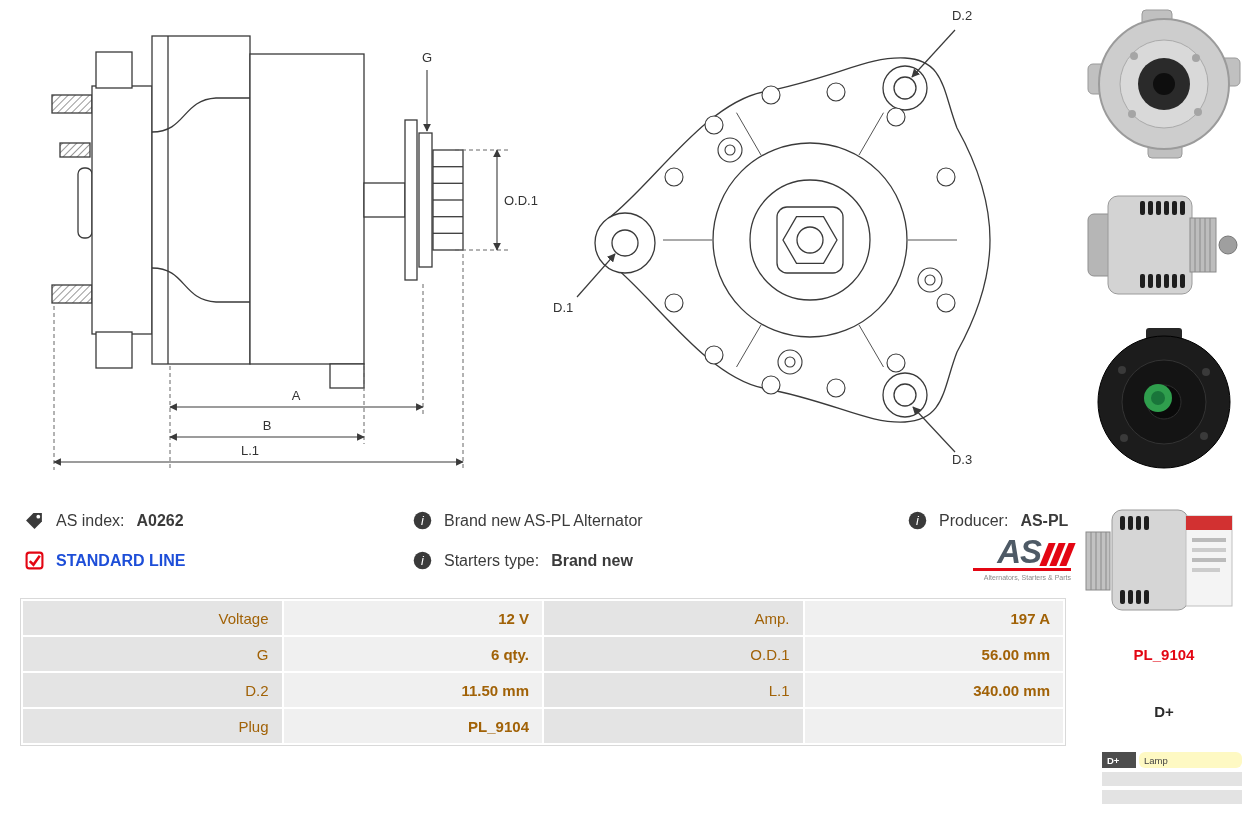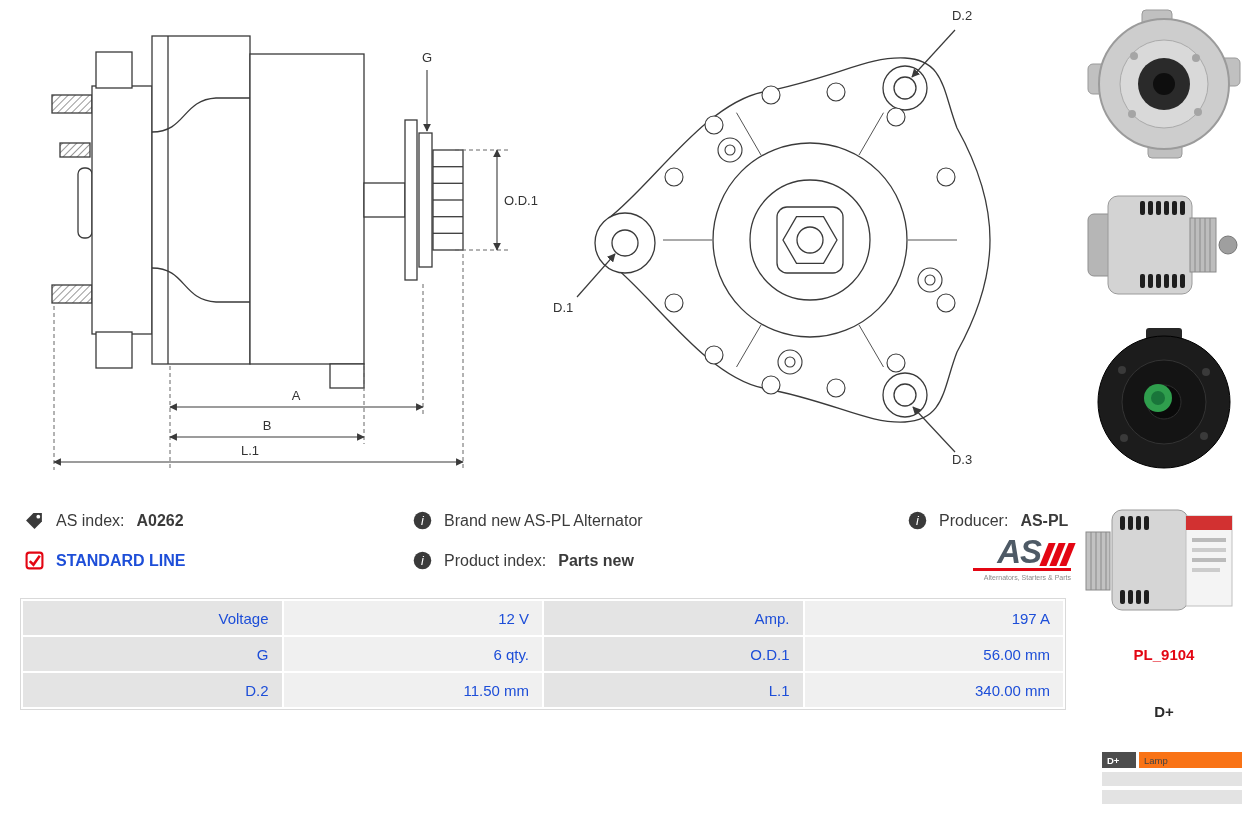--- a/index.html
+++ b/index.html
@@ -24,37 +24,37 @@
   
   .as-logo { position:absolute; left:973px; top:534px; width:98px; }
   .as-logo-top { display:flex; align-items:flex-end; justify-content:flex-end; height:32px;text-align:center; }
   .as-logo-text { font-size:33px; font-weight:bold; font-style:italic; color:#4e5a66; letter-spacing:-1px; line-height:0.85; }
   .as-logo-stripe { display:inline-block; width:7px; height:23px; background:#e30613; transform:skewX(-22deg); margin-left:3px; }
   .as-logo-bar { height:3px; background:#e30613; margin-top:2px; }
   .as-logo-tagline { font-size:7px; color:#8a8a8a; text-align:right; margin-top:3px; white-space:nowrap; }
 
   
   .spec-table { position:absolute; left:20px; top:598px; width:1046px; border-collapse:separate; border-spacing:2px; border:1px solid #d9d9d9; background:#fff; }
-  .spec-table td { height:34px; font-size:15px; color:#1d4ed8; text-align:right; padding:0 13px 0 6px; }
+  .spec-table td { height:34px; font-size:15px; color:#a16207; text-align:right; padding:0 13px 0 6px; }
   .spec-table td.lbl { background:#e4e4e4; width:25%; }
-  .spec-table td.val { background:#f0f0f0; width:25%; }
+  .spec-table td.val { background:#f0f0f0; width:25%;font-weight:bold; }
 
   
   .photo { position:absolute; left:1082px; width:164px; display:flex; align-items:center; justify-content:center; }
   .p1 { top:6px; height:158px; }
   .p2 { top:170px; height:148px; }
   .p3 { top:326px; height:152px; }
   .p4 { top:486px; height:148px; }
   .plug-code { position:absolute; left:1082px; top:646px; width:164px; text-align:center; font-size:15px; font-weight:bold; color:#e30613; }
   .terminal-label { position:absolute; left:1082px; top:703px; width:164px; text-align:center; font-size:15px; font-weight:bold; color:#2b2b2b; }
   .pin-table { position:absolute; left:1102px; top:752px; width:140px; }
   .pin-row { display:flex; gap:3px; margin-bottom:4px; }
   .pin-cell { height:16px; font-size:9.5px; display:flex; align-items:center; padding:0 5px; }
   .pin-cell.dark { background:#4d4d4d; color:#fff; width:34px; font-weight:bold; }
-  .pin-cell.light { background:#f97316; color:#444; flex:1; }
+  .pin-cell.light { background:#fef9c3; color:#444; flex:1;border-radius:6px; }
   .pin-bar { height:14px; background:#e3e3e3; margin-bottom:4px; }
 </style>
 </head>
 <body>
 
 <div class="page">
 
   <svg class="drawing side-view" width="545" height="490" viewBox="0 0 545 490">
     <defs>
       <marker id="arrS" viewBox="0 0 10 10" refX="9" refY="5" markerWidth="7" markerHeight="7" orient="auto-start-reverse">
@@ -236,22 +236,22 @@
     <span class="b red">STANDARD LINE</span>
   </div>
 
   <div class="info-item" style="left:413px; top:551px;">
     <span class="ic">
       <svg width="19" height="19" viewBox="0 0 18 18">
           <circle cx="9" cy="9" r="8.3" fill="#3a3a3a"></circle>
           <text x="9" y="13.2" text-anchor="middle" font-size="12" font-style="italic" font-family="Liberation Serif, serif" fill="#fff">i</text>
         </svg>
     </span>
-    <span>Product index:</span>
-    <span class="b">Parts new</span>
+    <span>Starters type:</span>
+    <span class="b">Brand new</span>
   </div>
 
   <div class="as-logo">
     <div class="as-logo-top">
       <span class="as-logo-text">AS</span>
       <span class="as-logo-stripe"></span>
       <span class="as-logo-stripe"></span>
       <span class="as-logo-stripe"></span>
     </div>
     <div class="as-logo-bar"></div>
@@ -270,20 +270,26 @@
         <td class="lbl">G</td>
         <td class="val">6 qty.</td>
         <td class="lbl">O.D.1</td>
         <td class="val">56.00 mm</td>
       </tr>
       <tr>
         <td class="lbl">D.2</td>
         <td class="val">11.50 mm</td>
         <td class="lbl">L.1</td>
         <td class="val">340.00 mm</td>
+      </tr>
+      <tr>
+        <td class="lbl">Plug</td>
+        <td class="val">PL_9104</td>
+        <td class="lbl"></td>
+        <td class="val"></td>
       </tr>
     </tbody>
   </table>
 
   <div class="photo p1">
     <svg width="164" height="158" viewBox="0 0 164 158">
       <rect x="6" y="58" width="20" height="30" rx="5" fill="#c0c0c0" stroke="#999"></rect>
       <rect x="138" y="52" width="20" height="28" rx="5" fill="#c0c0c0" stroke="#999"></rect>
       <rect x="60" y="4" width="30" height="16" rx="4" fill="#c0c0c0" stroke="#999"></rect>
       <rect x="66" y="136" width="34" height="16" rx="4" fill="#c0c0c0" stroke="#999"></rect>

